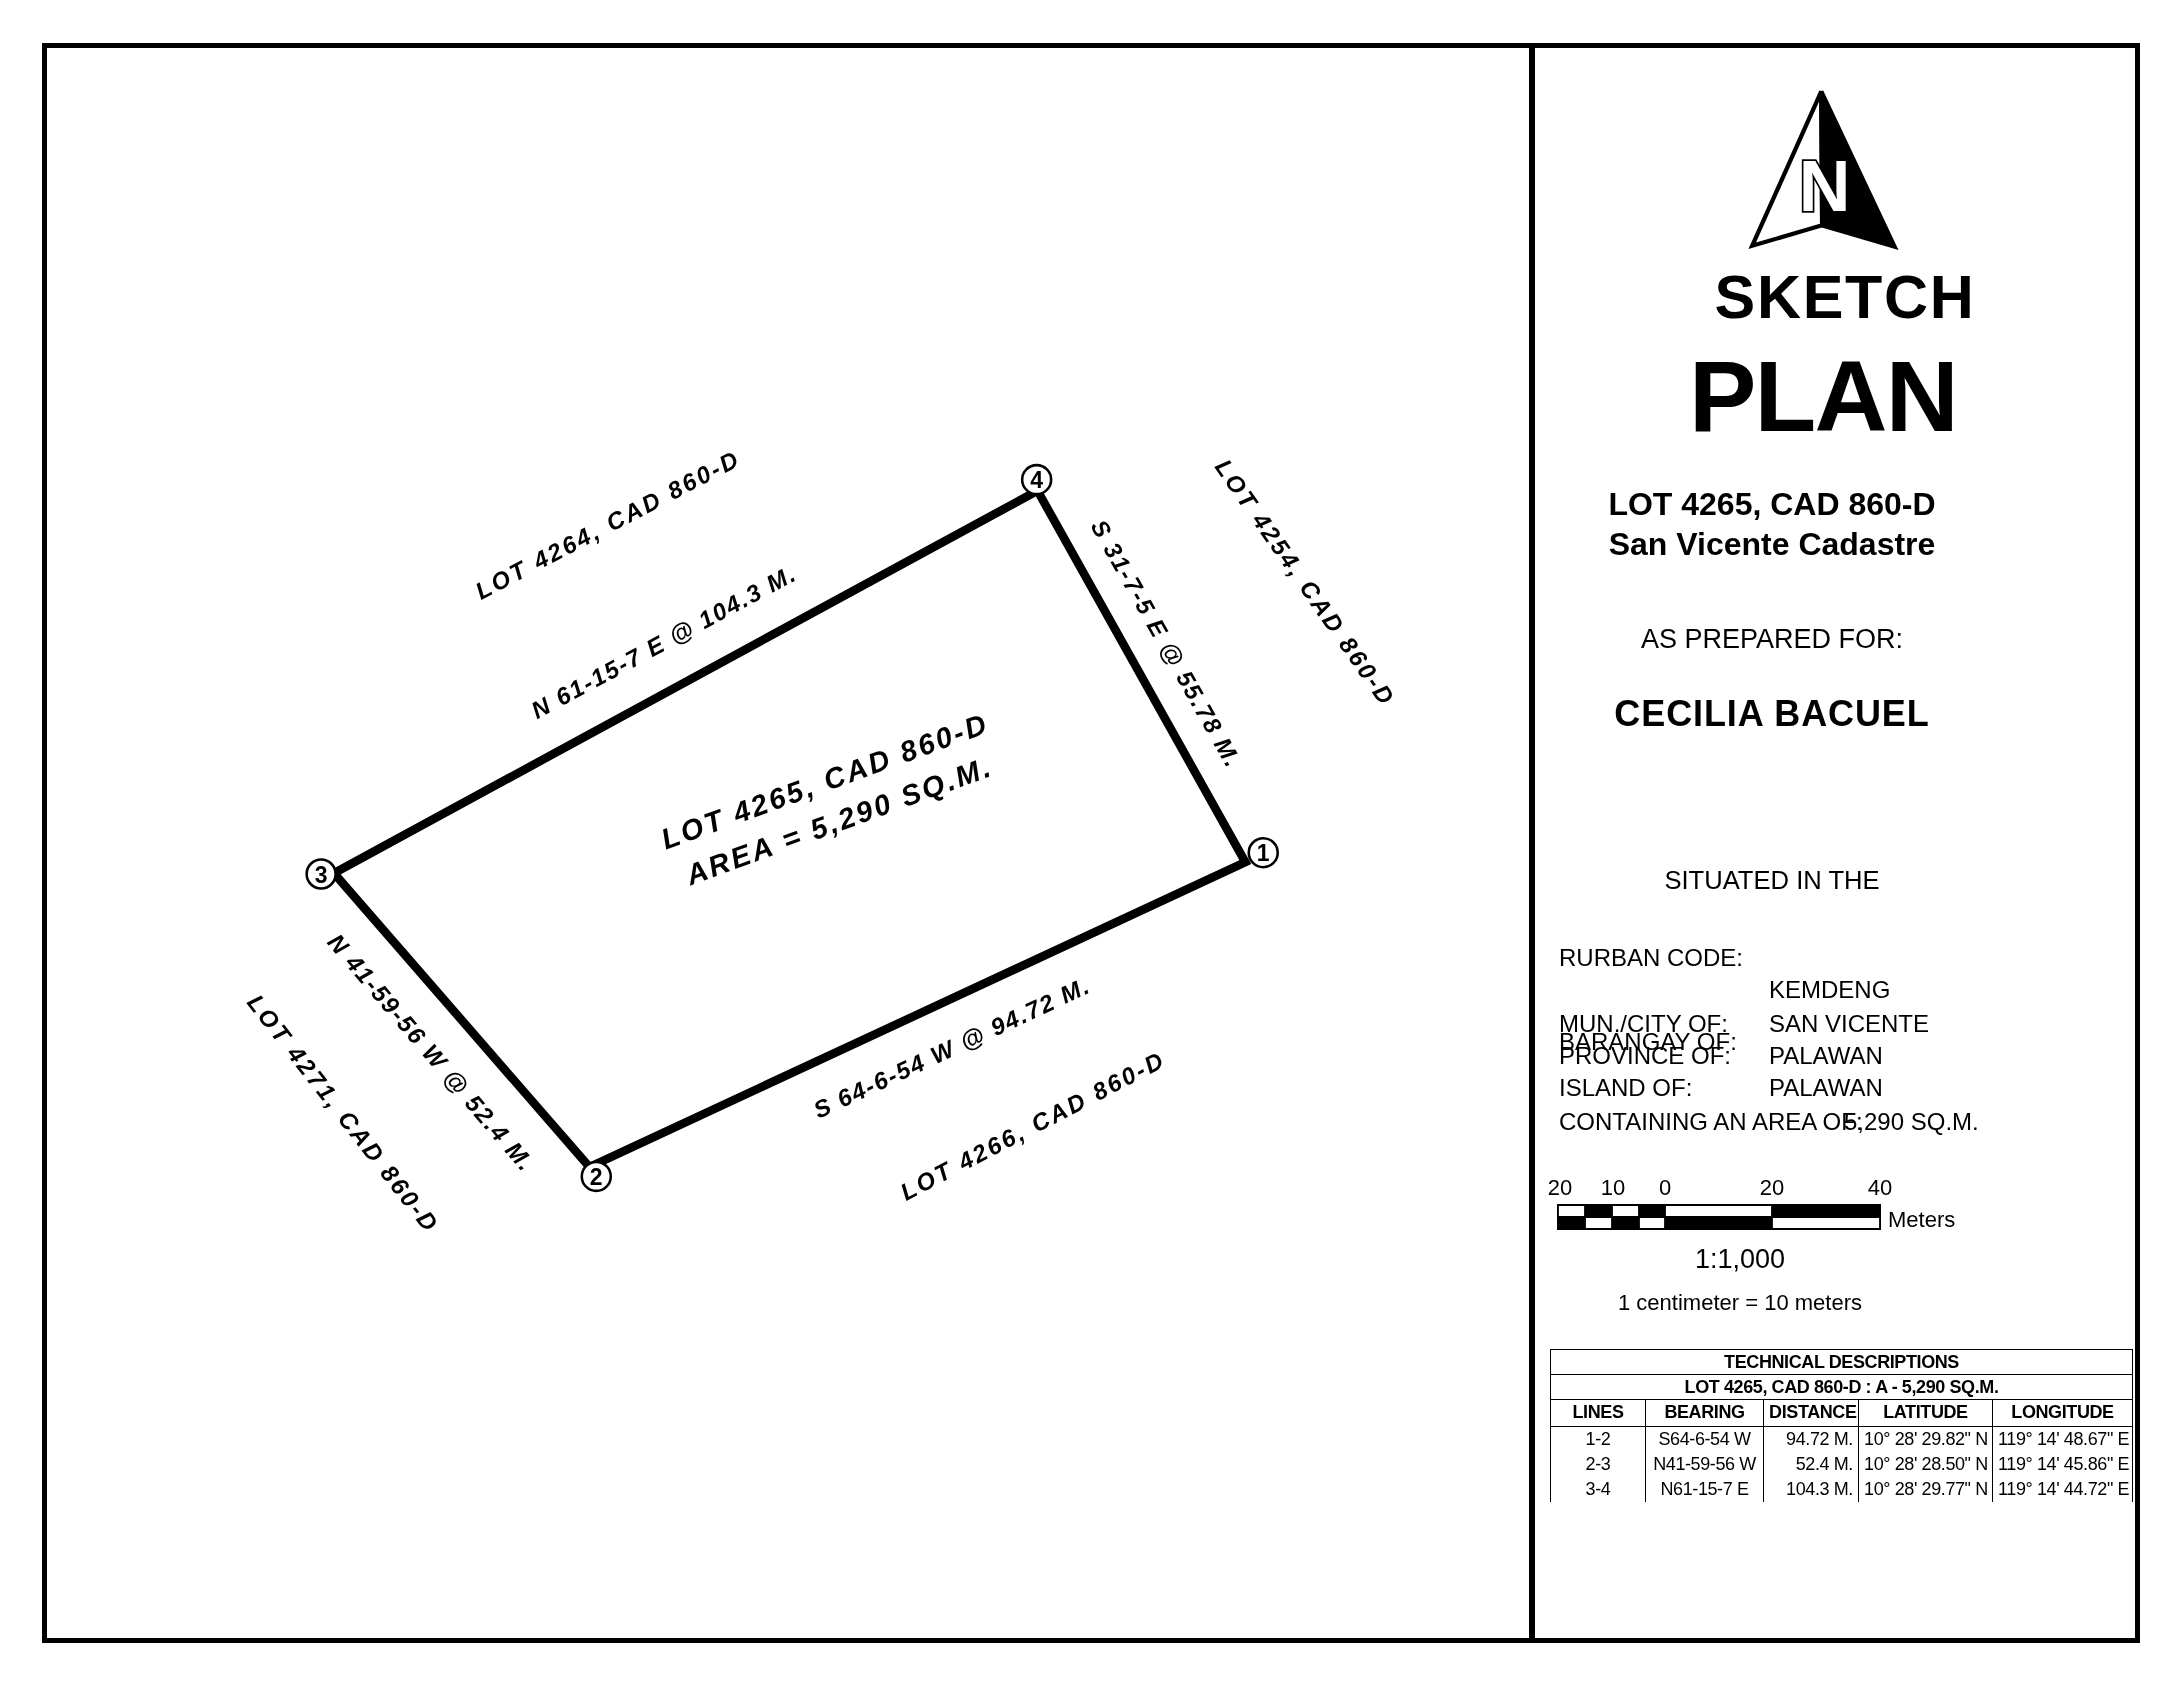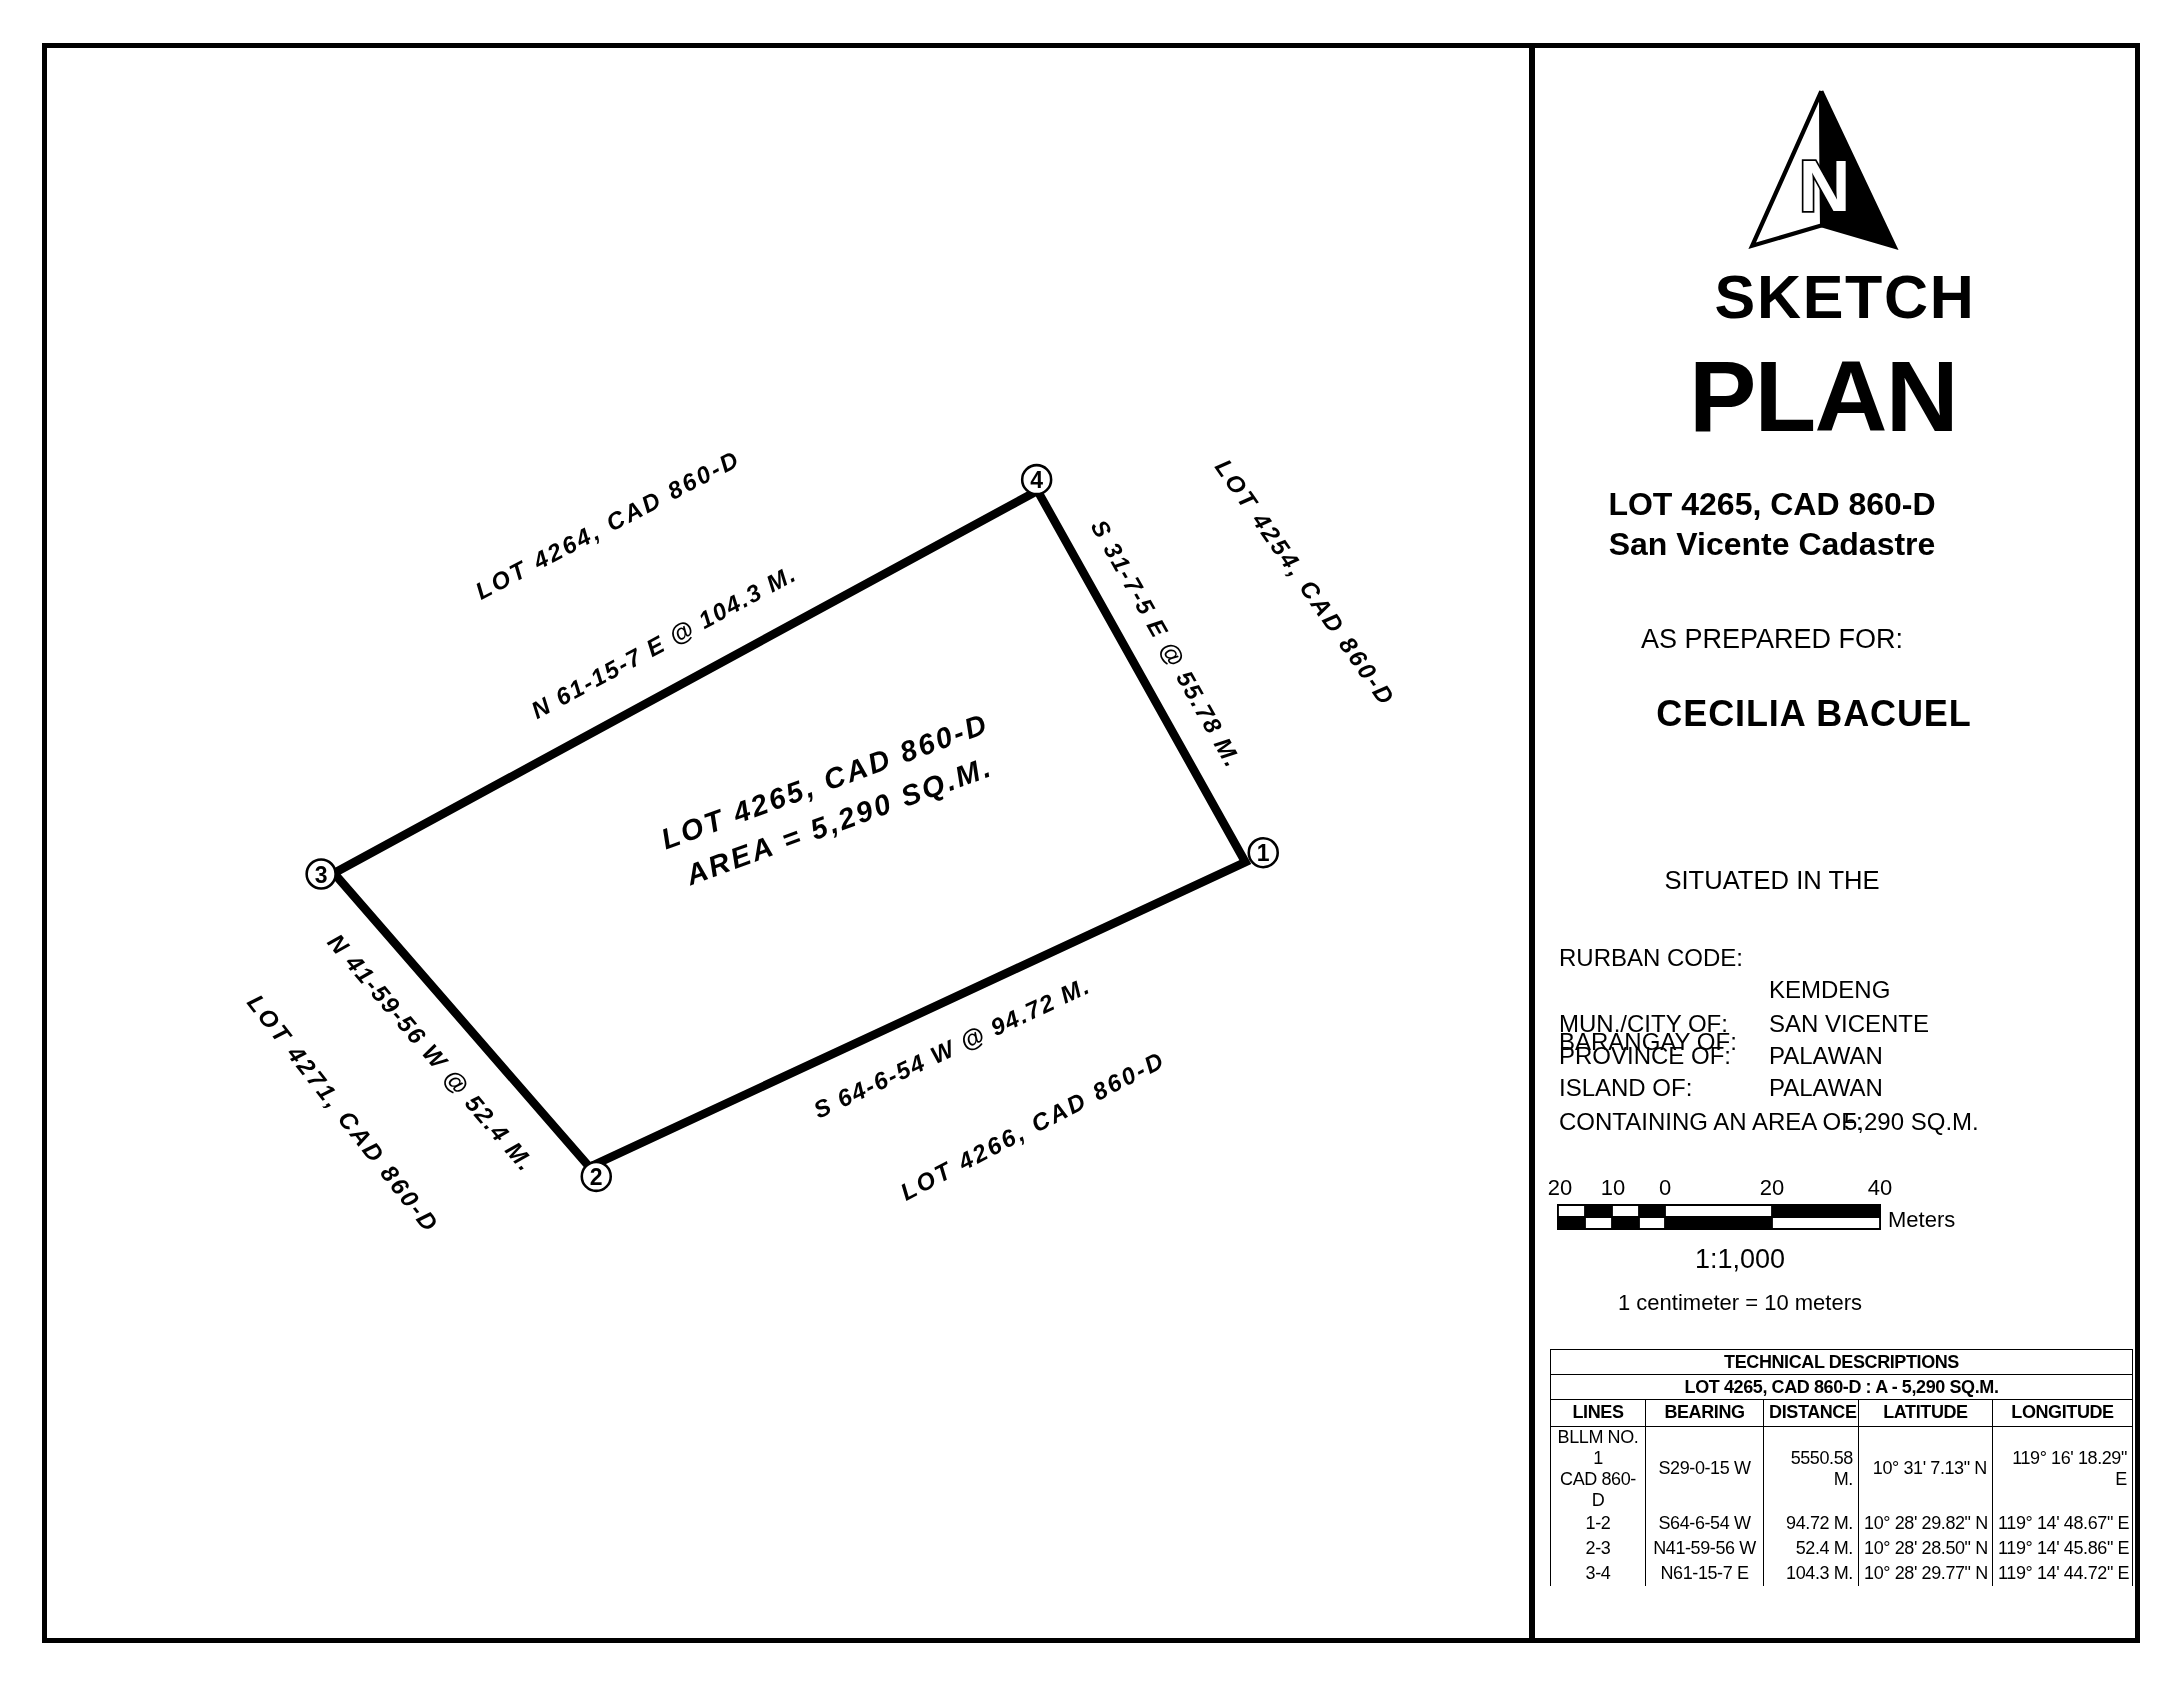--- a/index.html
+++ b/index.html
@@ -29,21 +29,21 @@
   .edge-label{font-size:24px;letter-spacing:1.7px;}
   .lot-label{font-size:24px;letter-spacing:2.6px;}
   .center-label{font-size:29px;letter-spacing:2.6px;text-align:center;line-height:1.45;}
   
   .tb-center{position:absolute;transform:translateX(-50%);white-space:nowrap;text-align:center;}
   .t-sketch{left:1823px;top:262px;font-size:61px;font-weight:bold;letter-spacing:1.7px;margin-left:22px;}
   .t-plan{left:1823px;top:339px;font-size:101px;font-weight:bold;letter-spacing:-1.7px;}
   .t-lot{left:1772px;top:486px;font-size:32px;font-weight:bold;}
   .t-cad{left:1772px;top:526px;font-size:32px;font-weight:bold;}
   .t-prep{left:1772px;top:624px;font-size:27px;}
-  .t-client{left:1772px;top:693px;font-size:36px;font-weight:bold;letter-spacing:0.9px;margin-left:42px;}
+  .t-client{left:1772px;top:693px;font-size:36px;font-weight:bold;letter-spacing:0.9px;}
   .t-org{left:1772px;top:750px;font-size:56px;font-weight:bold;letter-spacing:0.9px;}
   .t-situ{left:1772px;top:866px;font-size:25.6px;}
   .loc-label{position:absolute;left:1559px;height:32px;line-height:32px;font-size:24px;white-space:nowrap;}
   .loc-value{position:absolute;left:1769px;height:32px;line-height:32px;font-size:24px;white-space:nowrap;}
   .loc-value.area{left:1844px;}
   
   .sb-tick{position:absolute;top:1175px;transform:translateX(-50%);font-size:22px;}
   .scalebar{
     position:absolute;left:1557px;top:1204px;width:324px;height:25.6px;
     border:1.7px solid #000;box-sizing:border-box;display:flex;flex-direction:column;
@@ -199,28 +199,20 @@
         </tr>
       <tr class="hdr">
         <th>LINES</th>
         <th>BEARING</th>
         <th>DISTANCE</th>
         <th>LATITUDE</th>
         <th>LONGITUDE</th>
       </tr>
     </thead>
     <tbody>
-      <tr class="first">
-        <td class="c-lines">BLLM NO. 1
-CAD 860-D</td>
-        <td class="c-bear">S29-0-15 W</td>
-        <td class="c-dist">5550.58 M.</td>
-        <td class="c-lat">10° 31' 7.13" N</td>
-        <td class="c-lon">119° 16' 18.29" E</td>
-      </tr>
       <tr>
         <td class="c-lines">1-2</td>
         <td class="c-bear">S64-6-54 W</td>
         <td class="c-dist">94.72 M.</td>
         <td class="c-lat">10° 28' 29.82" N</td>
         <td class="c-lon">119° 14' 48.67" E</td>
       </tr>
       <tr>
         <td class="c-lines">2-3</td>
         <td class="c-bear">N41-59-56 W</td>

